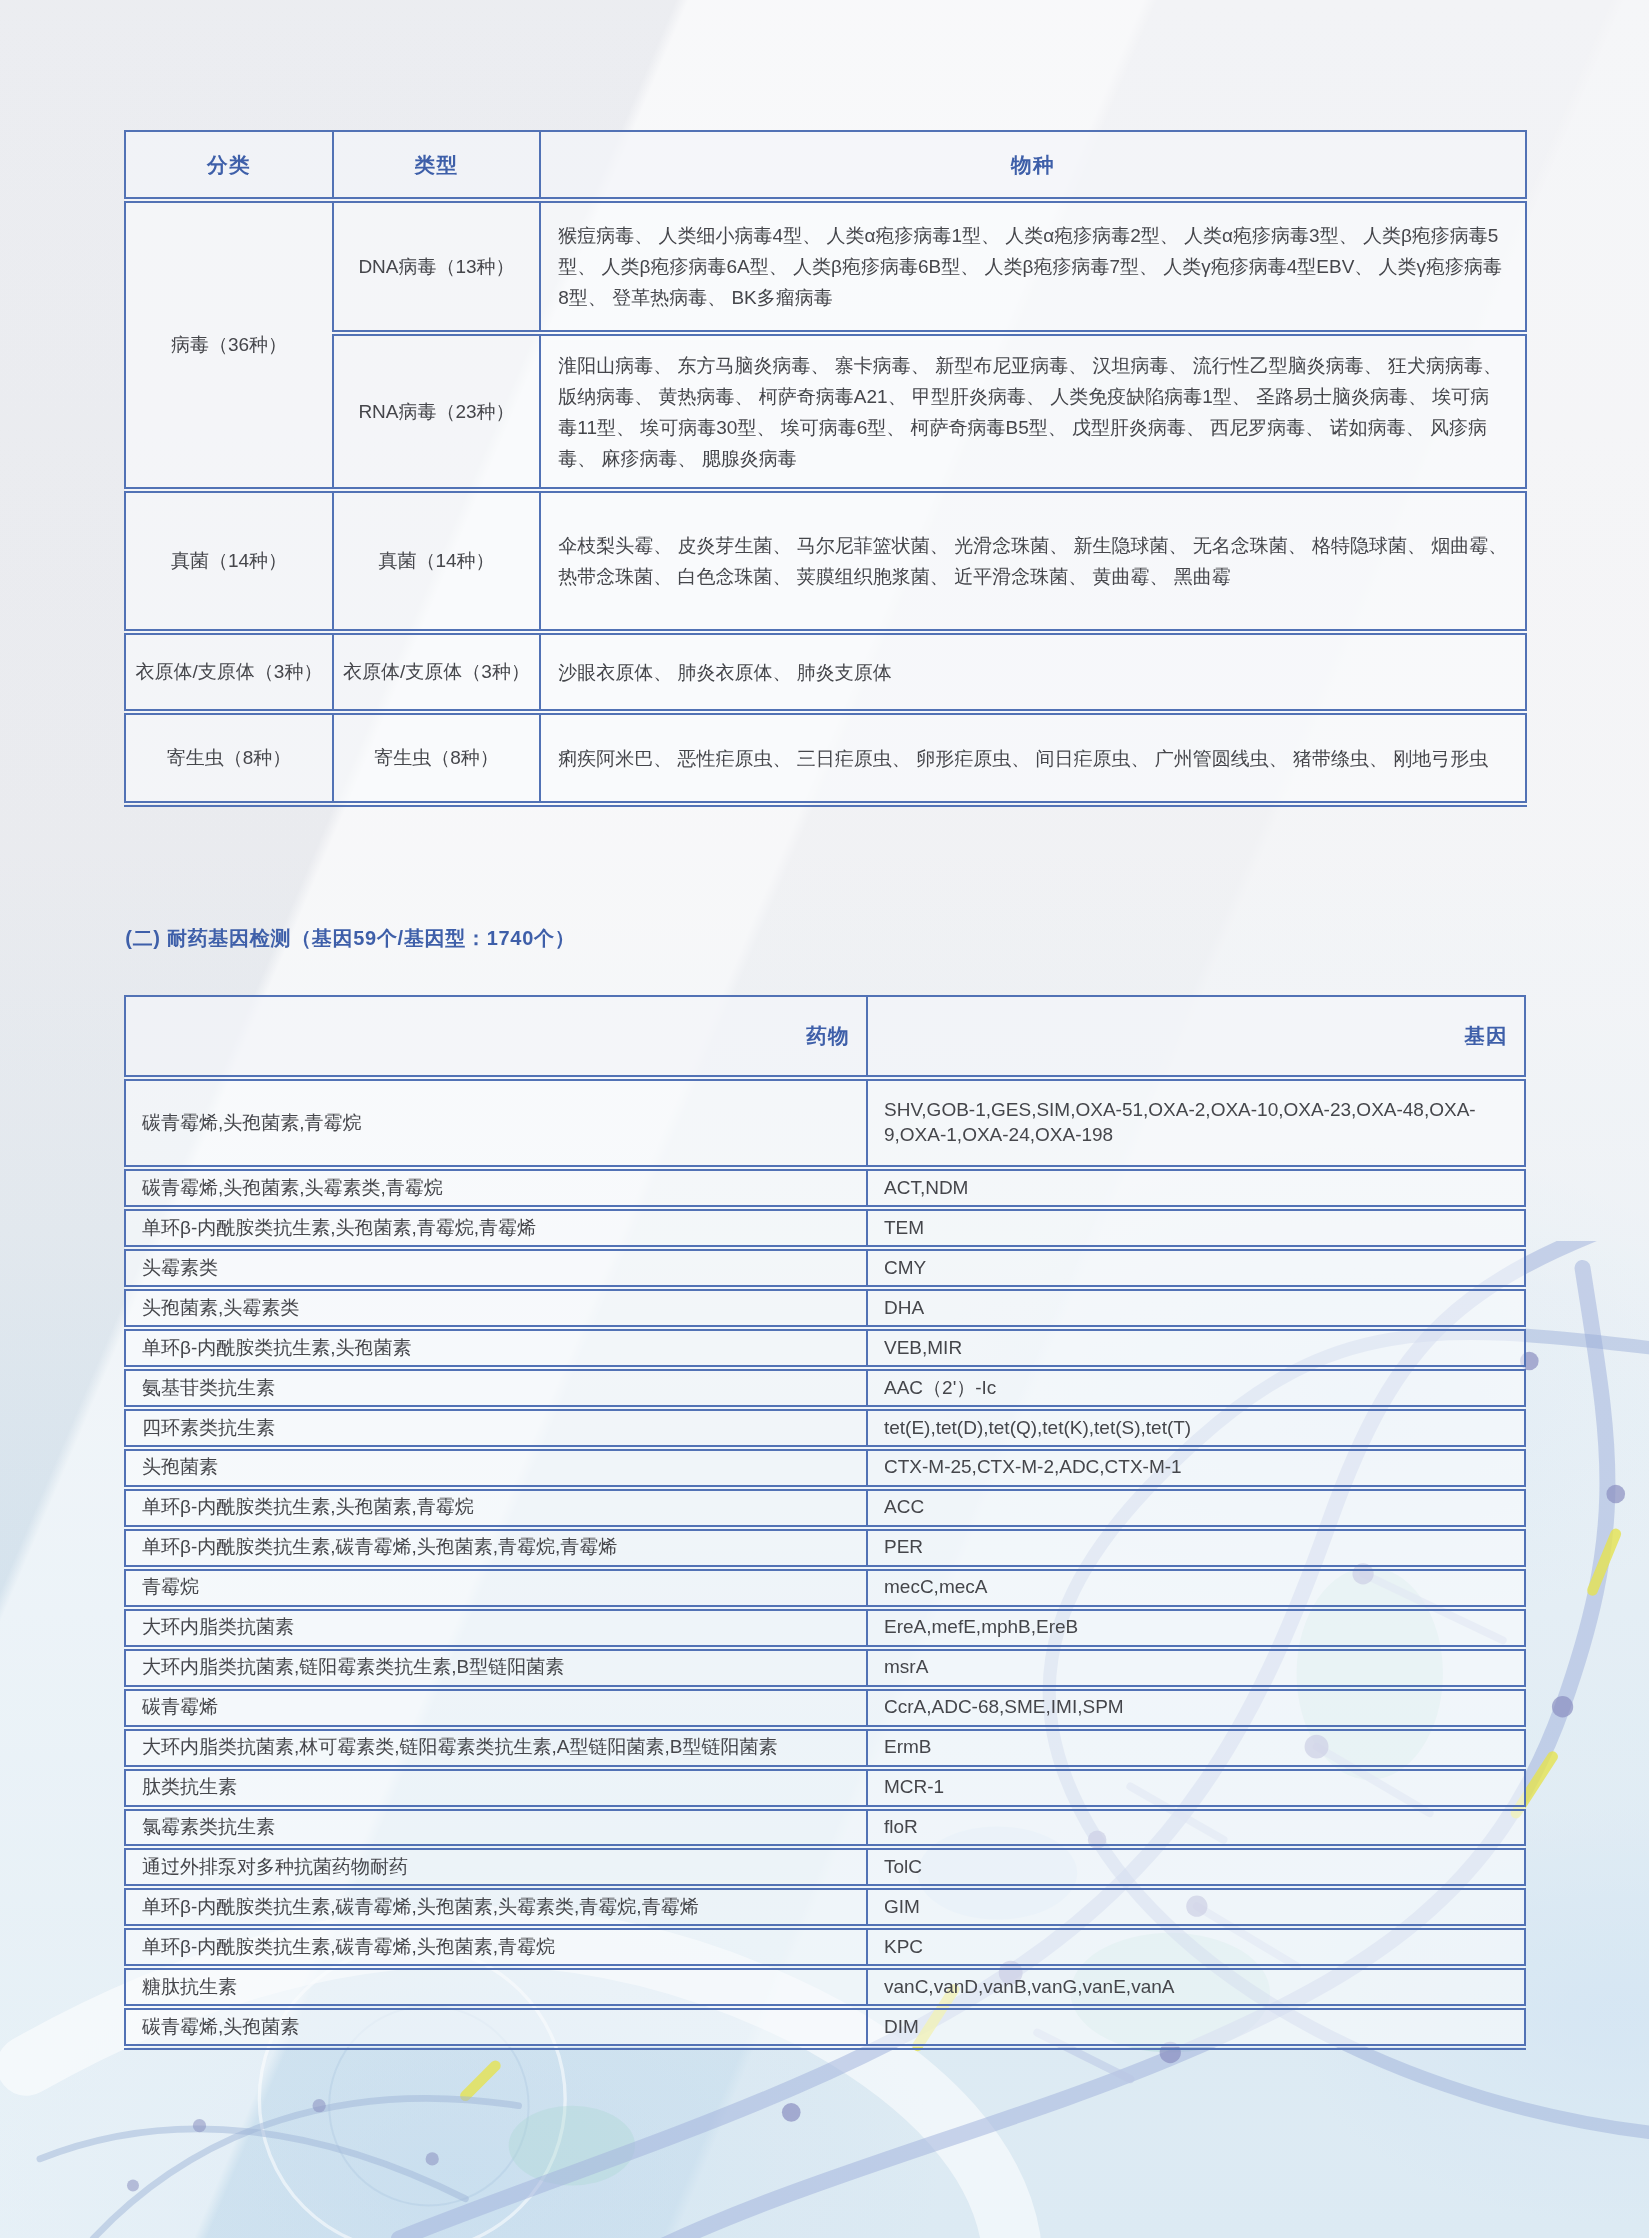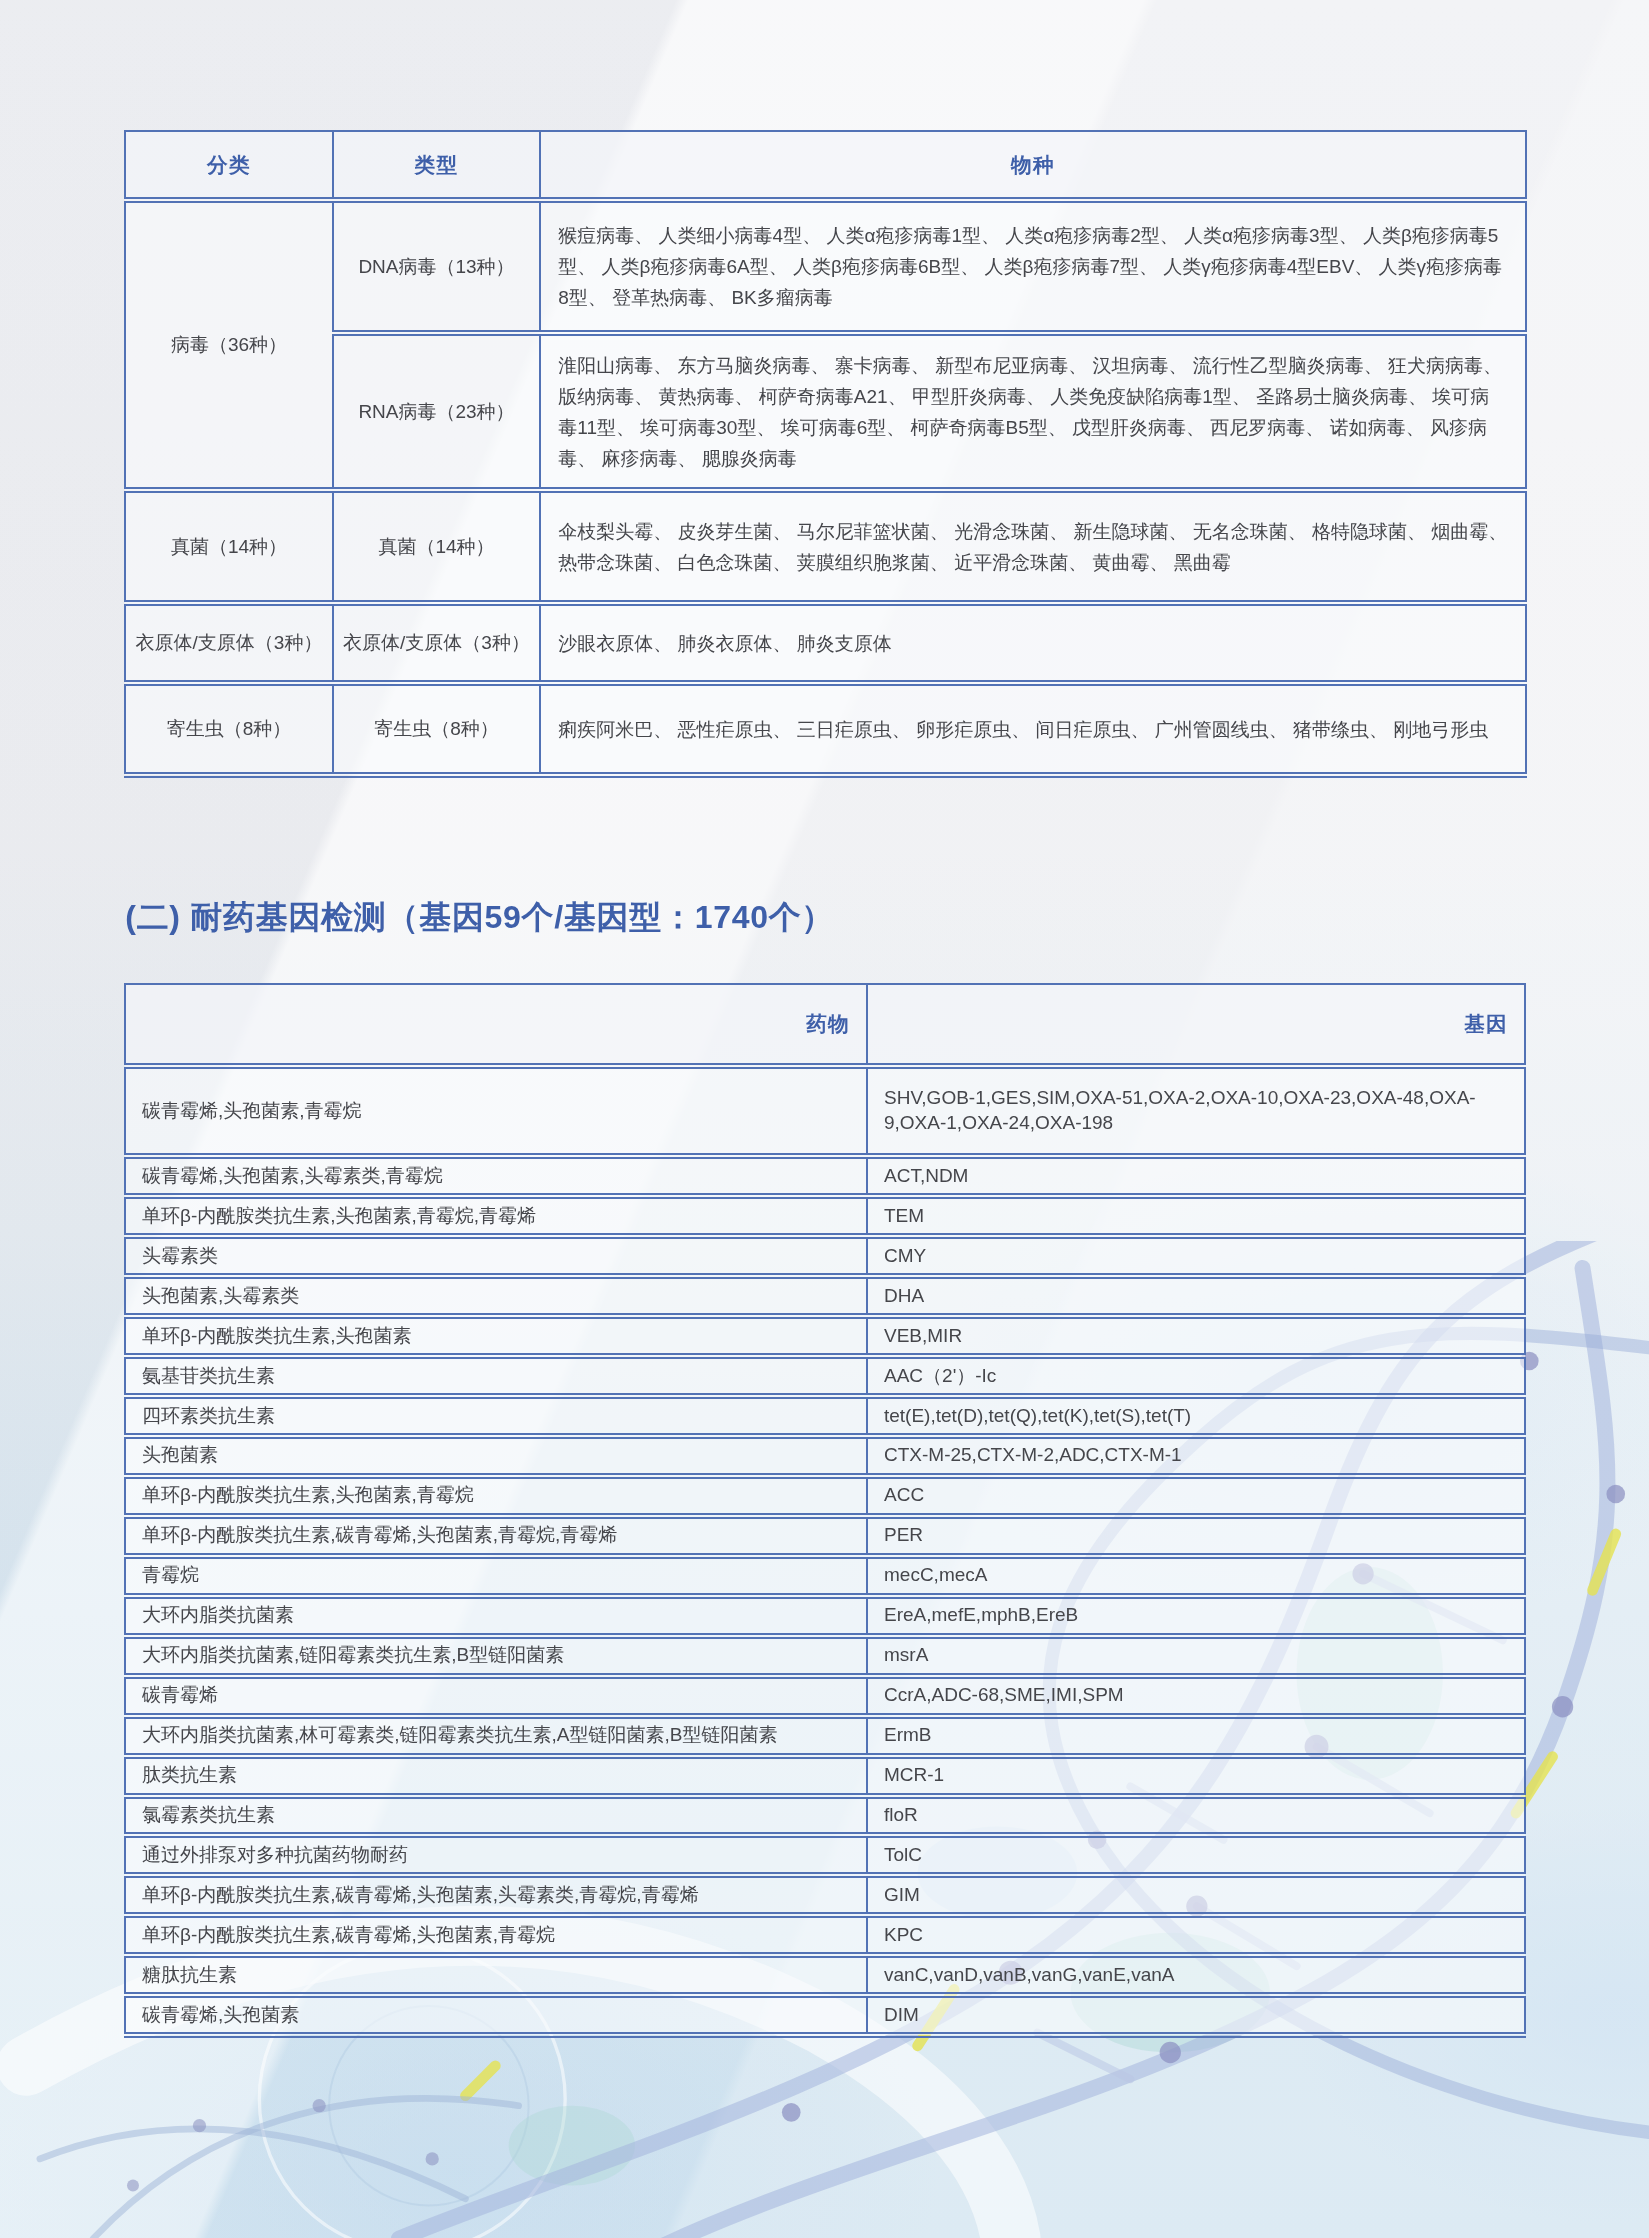--- a/index.html
+++ b/index.html
@@ -39,28 +39,28 @@
   tbody tr:last-child td{border-bottom:6px double #5272b5;}
 
   
   .species-table{margin-top:130px;}
   .species-table thead tr{height:69px;}
   .species-table thead th{text-align:center;}
   .species-table td.cat,.species-table td.typ{text-align:center;line-height:28px;padding:4px 6.7px;}
   .species-table td.spc{text-align:left;padding:10.6px 17.3px;line-height:31px;white-space:pre-wrap;}
   .species-table tbody tr:nth-child(1){height:133px;}
   .species-table tbody tr:nth-child(2){height:157px;}
-  .species-table tbody tr:nth-child(3){height:113px;}
+  .species-table tbody tr:nth-child(3){height:142px;}
   .species-table tbody tr:nth-child(4){height:80px;}
   .species-table tbody tr:nth-child(5){height:92px;}
 
   
   .section-title{
     margin:118px 0 43px 1.3px;
-    font-size:32px;font-weight:bold;color:#3e5fa9;letter-spacing:0.7px;
+    font-size:20px;font-weight:bold;color:#3e5fa9;letter-spacing:0.7px;
   }
 
   
   .gene-table thead tr{height:82px;}
   .gene-table thead th{text-align:right;padding:0 16px;}
   .gene-table td{padding:4.7px 16px;line-height:24.6px;text-align:left;}
   .gene-table tbody tr{height:39px;}
   .gene-table tbody tr:nth-child(1){height:90px;}
 </style>
 </head>

